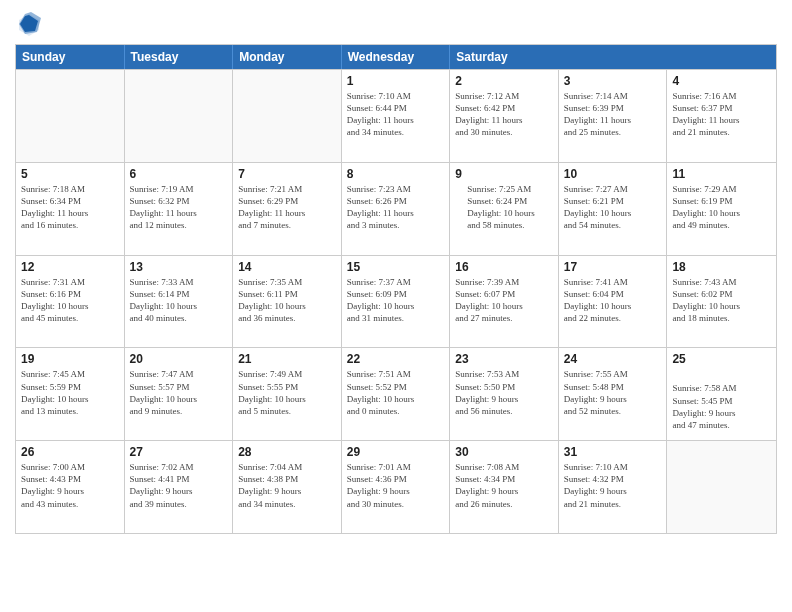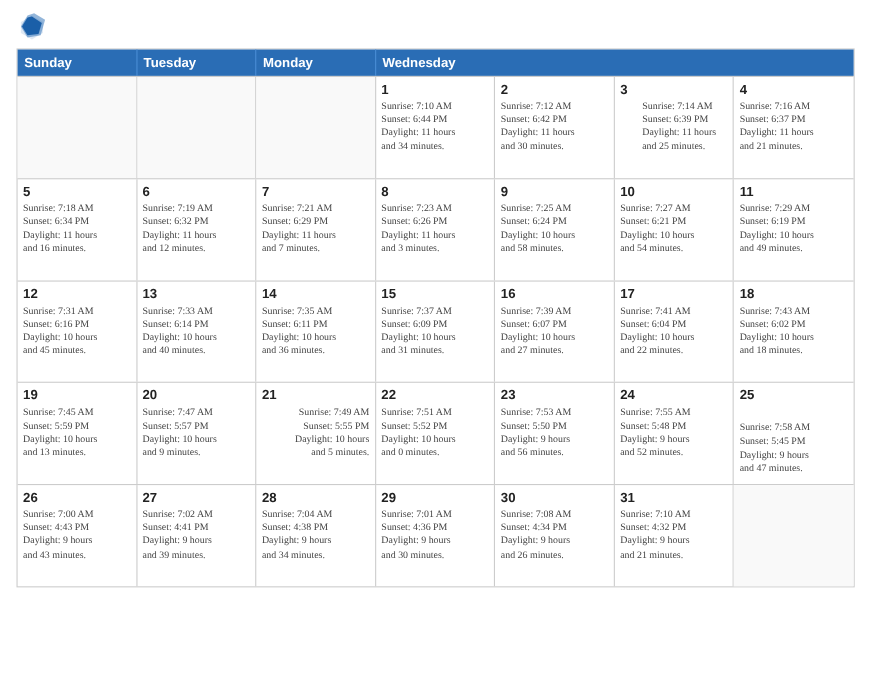--- a/index.html
+++ b/index.html
@@ -136,20 +136,21 @@
       <div class="location"></div>
     </div>
   </div>
 
   <div class="calendar">
     <div class="cal-header">
     <div class="cal-header-cell">Sunday</div>
         <div class="cal-header-cell">Tuesday</div>
         <div class="cal-header-cell">Monday</div>
         <div class="cal-header-cell">Wednesday</div>
+        <div class="cal-header-cell">Saturday</div>
       </div>
     <div class="cal-body">
     <div class="cal-row">
           <div class="cal-cell empty"></div>
           <div class="cal-cell empty"></div>
           <div class="cal-cell empty"></div>
           <div class="cal-cell">
             <span class="day-num">1</span>
             <div class="cell-text" style="white-space: pre-line;">Sunrise: 7:10 AM
 Sunset: 6:44 PM
@@ -158,21 +159,21 @@
           </div>
           <div class="cal-cell">
             <span class="day-num">2</span>
             <div class="cell-text" style="white-space: pre-line;">Sunrise: 7:12 AM
 Sunset: 6:42 PM
 Daylight: 11 hours
 and 30 minutes.</div>
           </div>
           <div class="cal-cell">
             <span class="day-num">3</span>
-            <div class="cell-text" style="white-space: pre-line; margin-left: 20px;">Sunrise: 7:14 AM
+            <div class="cell-text" style="white-space: pre-line;">Sunrise: 7:14 AM
 Sunset: 6:39 PM
 Daylight: 11 hours
 and 25 minutes.</div>
           </div>
           <div class="cal-cell">
             <span class="day-num">4</span>
             <div class="cell-text" style="white-space: pre-line;">Sunrise: 7:16 AM
 Sunset: 6:37 PM
 Daylight: 11 hours
 and 21 minutes.</div>
@@ -202,21 +203,21 @@
           </div>
           <div class="cal-cell">
             <span class="day-num">8</span>
             <div class="cell-text" style="white-space: pre-line;">Sunrise: 7:23 AM
 Sunset: 6:26 PM
 Daylight: 11 hours
 and 3 minutes.</div>
           </div>
           <div class="cal-cell">
             <span class="day-num">9</span>
-            <div class="cell-text" style="white-space: pre-line;">Sunrise: 7:25 AM
+            <div class="cell-text" style="white-space: pre-line; margin-left: 12px;">Sunrise: 7:25 AM
 Sunset: 6:24 PM
 Daylight: 10 hours
 and 58 minutes.</div>
           </div>
           <div class="cal-cell">
             <span class="day-num">10</span>
             <div class="cell-text" style="white-space: pre-line;">Sunrise: 7:27 AM
 Sunset: 6:21 PM
 Daylight: 10 hours
 and 54 minutes.</div>
@@ -290,21 +291,21 @@
           </div>
           <div class="cal-cell">
             <span class="day-num">20</span>
             <div class="cell-text" style="white-space: pre-line;">Sunrise: 7:47 AM
 Sunset: 5:57 PM
 Daylight: 10 hours
 and 9 minutes.</div>
           </div>
           <div class="cal-cell">
             <span class="day-num">21</span>
-            <div class="cell-text" style="white-space: pre-line; text-align: right;">Sunrise: 7:49 AM
+            <div class="cell-text" style="white-space: pre-line;">Sunrise: 7:49 AM
 Sunset: 5:55 PM
 Daylight: 10 hours
 and 5 minutes.</div>
           </div>
           <div class="cal-cell">
             <span class="day-num">22</span>
             <div class="cell-text" style="white-space: pre-line;">Sunrise: 7:51 AM
 Sunset: 5:52 PM
 Daylight: 10 hours
 and 0 minutes.</div>

